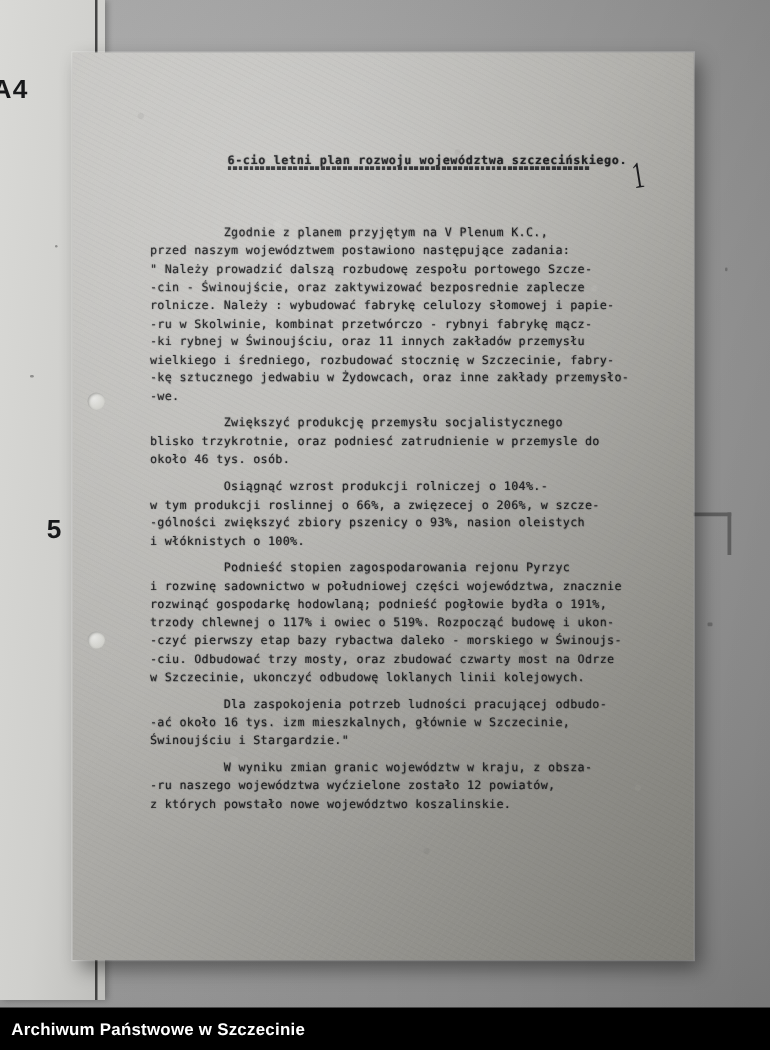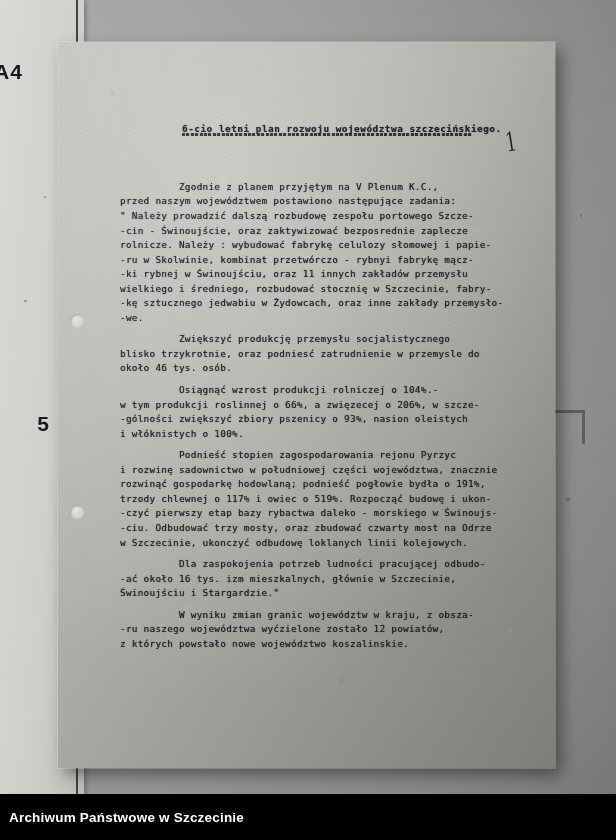--- a/index.html
+++ b/index.html
@@ -115,21 +115,21 @@
   }
   #regmark i{position:absolute;background:#5e5e5e;display:block;}
   #regmark i.h{left:0;top:0;width:44px;height:3px;}
   #regmark i.v{right:0;top:0;width:3px;height:34px;}
 
   
   .fleck{position:absolute;background:#4c4c4c;opacity:.5;border-radius:1px;}
 
   
   #caption{
-    position:absolute;left:0;bottom:0;width:616px;height:46px;
+    position:absolute;left:0;bottom:0;width:616px;height:34px;
     background:#000;
     display:flex;align-items:center;
   }
   #caption span{
     color:#fff;font-family:"Liberation Sans",sans-serif;
     font-size:13.5px;font-weight:700;letter-spacing:.2px;margin-left:9px;
   }
 </style>
 </head>
 <body>

